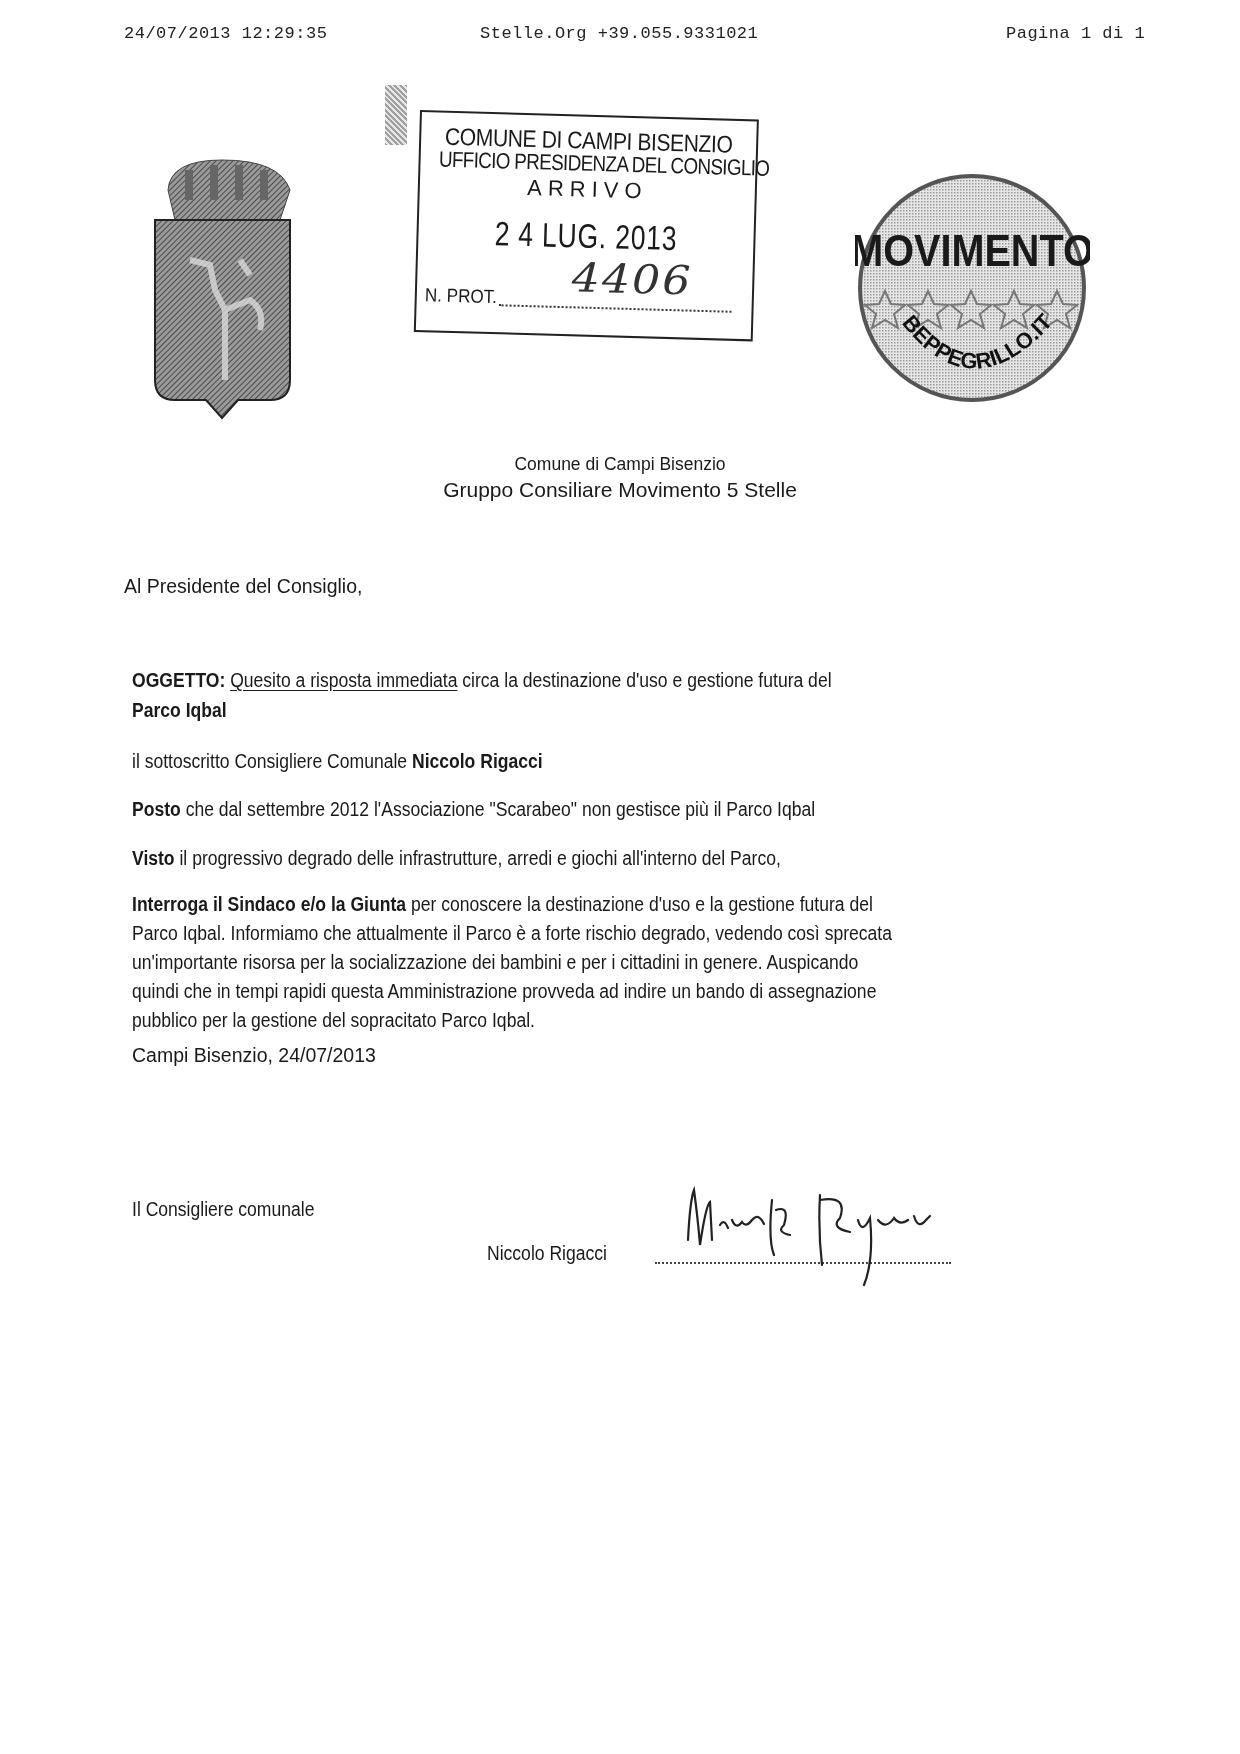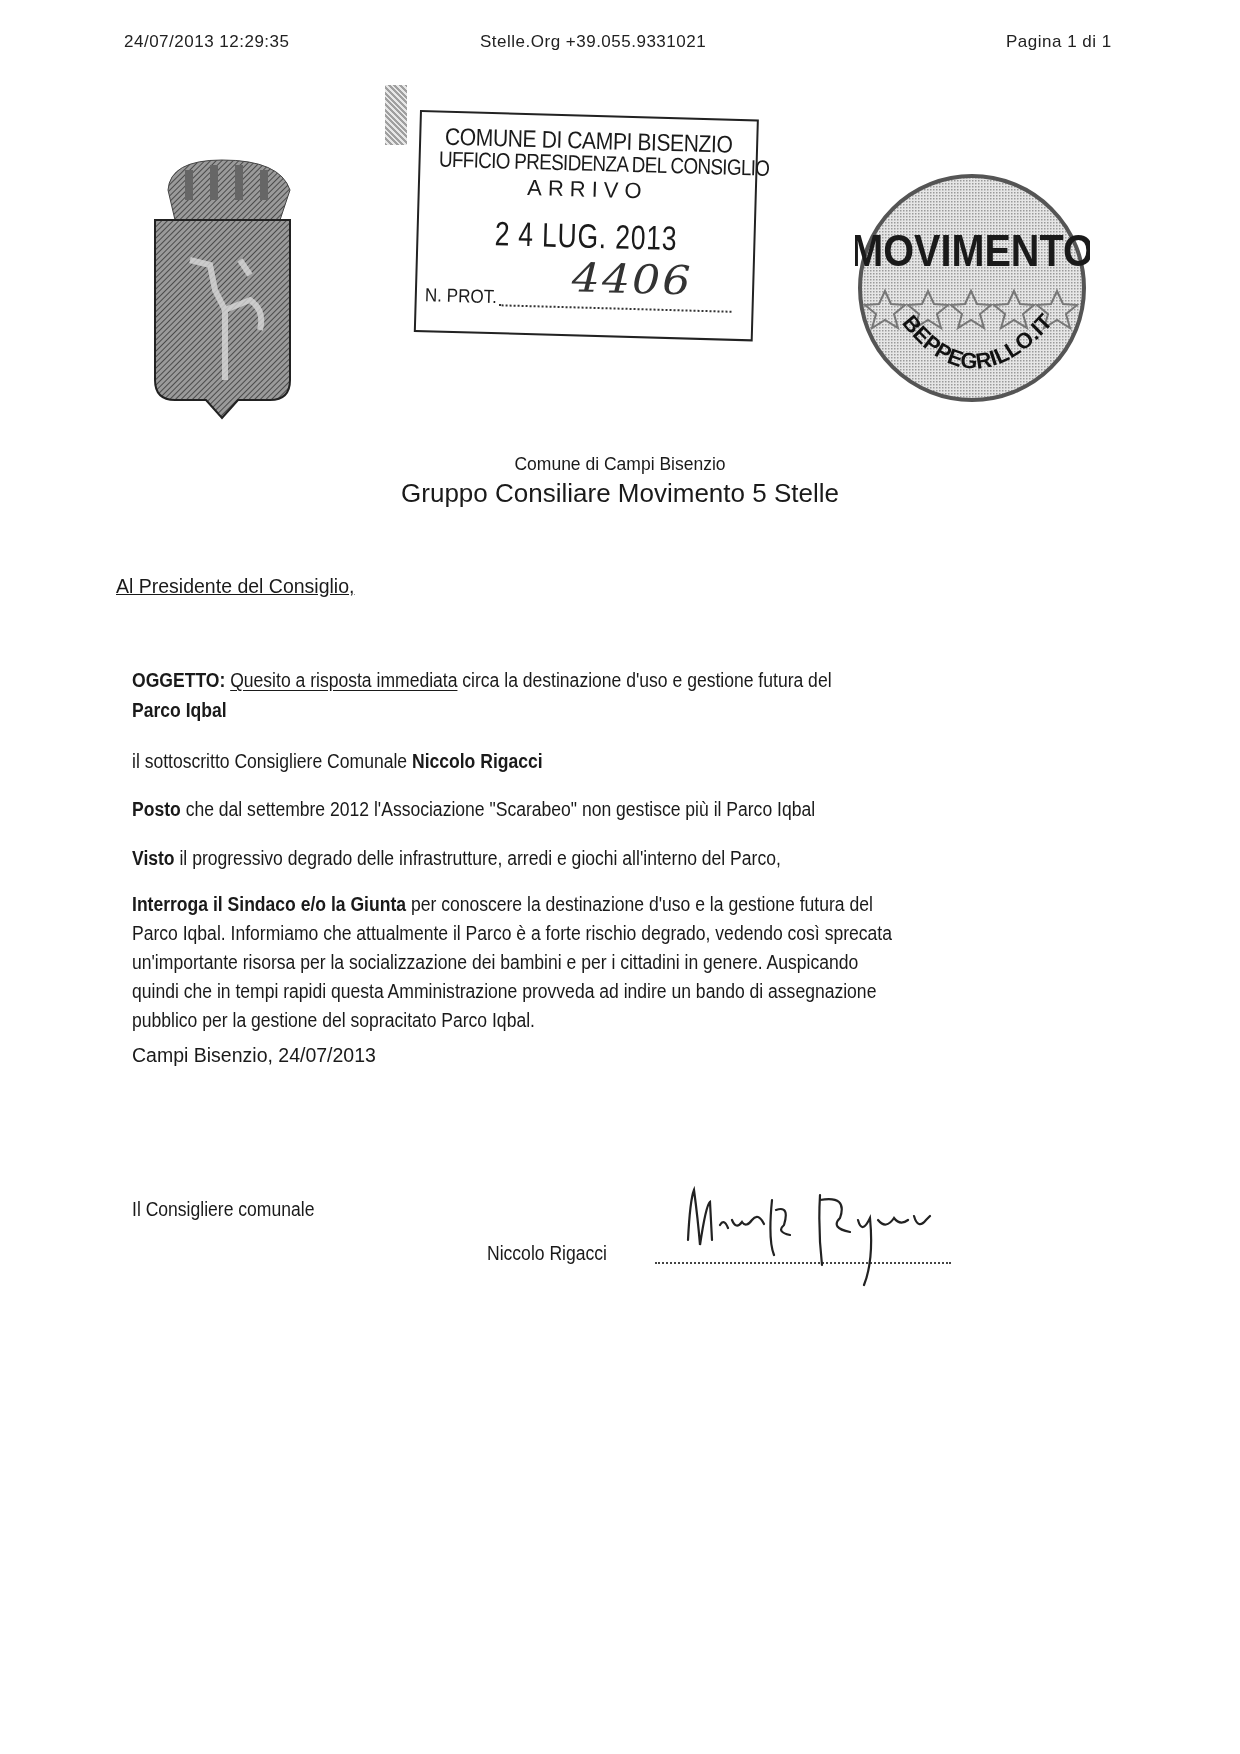--- a/index.html
+++ b/index.html
@@ -1,18 +1,18 @@
 <!DOCTYPE html>
 <html><head>
 <meta charset="utf-8">
 <style>
   html, body { margin:0; padding:0; background:#ffffff; }
   body { width:1240px; height:1754px; position:relative; overflow:hidden; color:#1a1a1a; font-family:"Liberation Sans", sans-serif; }
   .abs { position:absolute; }
-  .fax { font-family:Liberation Sans, sans-serif; font-size:17px; color:#222; letter-spacing:0.5px; top:24px;margin-top:8px; }
+  .fax { font-family:Liberation Mono, monospace; font-size:17px; color:#222; letter-spacing:0.5px; top:24px; }
   .body-text { font-family:"Liberation Sans", sans-serif; font-size:19.5px; color:#1a1a1a; }
   .narrow { transform:scaleX(0.9); transform-origin:left center; white-space:nowrap; }
   b { font-weight:bold; }
   .ul { text-decoration:underline; text-underline-offset:3px; }
 
   
   .stamp { left:420px; top:110px; width:335px; height:218px; border:2.5px solid #222; transform:rotate(1.6deg); transform-origin:left top; }
   .stamp .l1 { position:absolute; left:0; right:0; top:10px; text-align:center; font-size:24px; letter-spacing:-0.5px; transform:scaleX(0.88); }
   .stamp .l2 { position:absolute; left:-6px; right:-6px; top:34px; text-align:center; font-size:22px; letter-spacing:-0.8px; transform:scaleX(0.86); white-space:nowrap; }
   .stamp .l3 { position:absolute; left:0; right:0; top:60px; text-align:center; font-size:22px; letter-spacing:6px; }
@@ -78,23 +78,23 @@
       <path d="M159 120 l6 13 14 1 -11 9 4 14 -13 -8 -13 8 4 -14 -11 -9 14 -1 z"></path>
       <path d="M202 120 l6 13 14 1 -11 9 4 14 -13 -8 -13 8 4 -14 -11 -9 14 -1 z"></path>
     </g>
     <text font-family="Liberation Sans, sans-serif" font-weight="bold" font-size="22" fill="#111">
       <textPath href="#arc" startOffset="50%" text-anchor="middle">BEPPEGRILLO.IT</textPath>
     </text>
   </svg>
 </div>
 
 <div class="abs centered body-text" style="top:454px; font-size:17.5px;">Comune di Campi Bisenzio</div>
-<div class="abs centered body-text" style="top:478px; font-size:26px;">Gruppo Consiliare Movimento 5 Stelle</div>
+<div class="abs centered body-text" style="top:478px; font-size:21px;">Gruppo Consiliare Movimento 5 Stelle</div>
 
-<div class="abs body-text" style="left:116px; top:575px;text-decoration:underline;">Al Presidente del Consiglio,</div>
+<div class="abs body-text" style="left:124px; top:575px;">Al Presidente del Consiglio,</div>
 
 <div class="abs body-text narrow" style="left:132px; top:669px;">
   <b>OGGETTO:</b>
   <span class="ul">Quesito a risposta immediata</span>
   <span>circa la destinazione d'uso e gestione futura  del</span>
 </div>
 <div class="abs body-text narrow" style="left:132px; top:699px;">
   <b>Parco Iqbal</b>
 </div>
 

